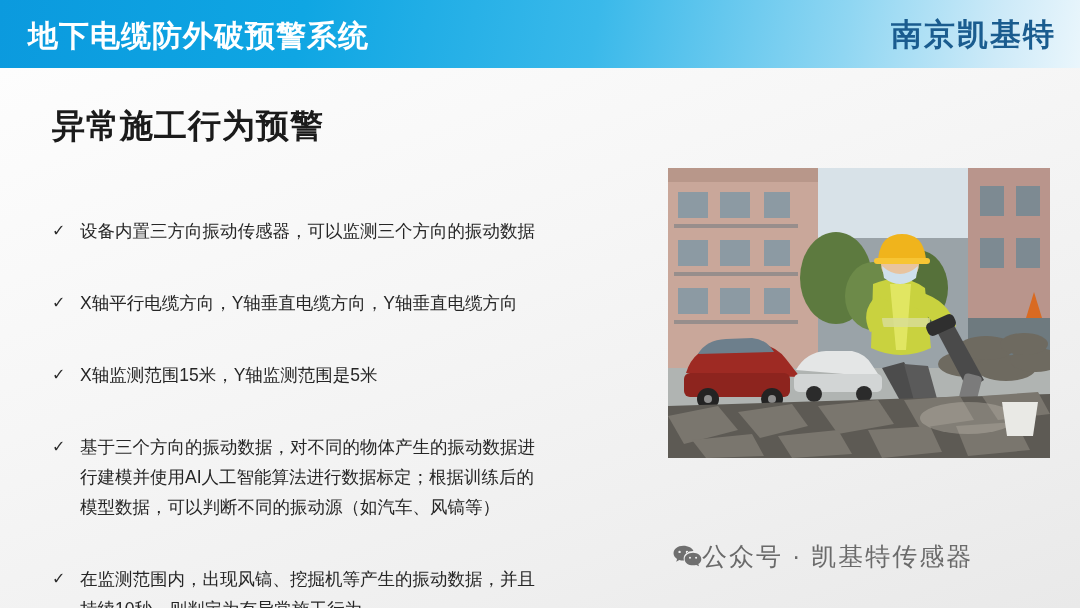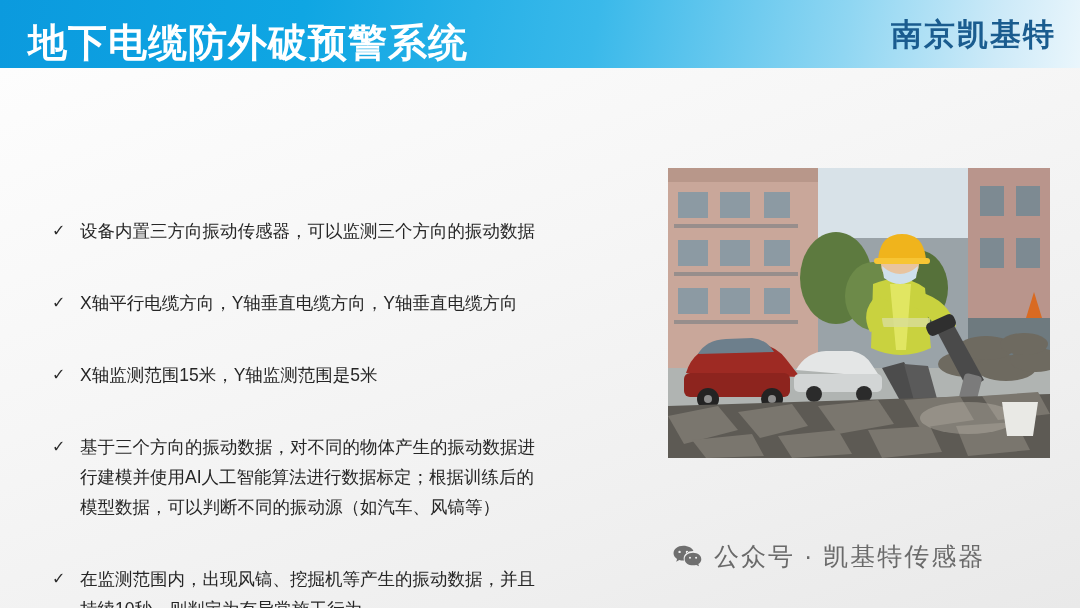--- a/index.html
+++ b/index.html
@@ -22,21 +22,21 @@
     top: 0;
     width: 1080px;
     height: 68px;
     background: linear-gradient(100deg, #0b9ade 0%, #0fa6e3 28%, #3ab9ea 55%, #8fd6f2 78%, #cdeaf8 92%, #eaf6fc 100%);
   }
   .header-title {
     position: absolute;
     left: 28px;
     top: 16px;
     color: #ffffff;
-    font-size: 39px;
+    font-size: 30px;
     font-weight: bold;
     letter-spacing: 1px;
     white-space: nowrap;
   }
   .header-brand {
     position: absolute;
     right: 24px;
     top: 14px;
     color: #1a5c8f;
     font-size: 31px;
@@ -108,21 +108,20 @@
   }
   .photo svg { display: block; }
 
   
   .watermark {
     position: absolute;
     left: 672px;
     top: 472px;
     display: flex;
     align-items: center;
-    gap: 12px;
     color: #6f6f6f;
   }
   .wm-icon {
     width: 30px;
     height: 26px;
     flex: 0 0 auto;
     color: #6f6f6f;
   }
   .wm-text {
     font-size: 25px;
@@ -134,20 +133,21 @@
 </head>
 <body>
 
 <div class="header">
   <div class="header-title">地下电缆防外破预警系统</div>
   <div class="header-brand">南京凯基特</div>
 </div>
 
 <div class="slide-body">
 
+  <div class="slide-title">异常施工行为预警</div>
 
   <div class="bullets">
     <div class="bullet">
       <span class="check">✓</span>
       <span class="text">设备内置三方向振动传感器，可以监测三个方向的振动数据</span>
     </div>
     <div class="bullet">
       <span class="check">✓</span>
       <span class="text">X轴平行电缆方向，Y轴垂直电缆方向，Y轴垂直电缆方向</span>
     </div>

